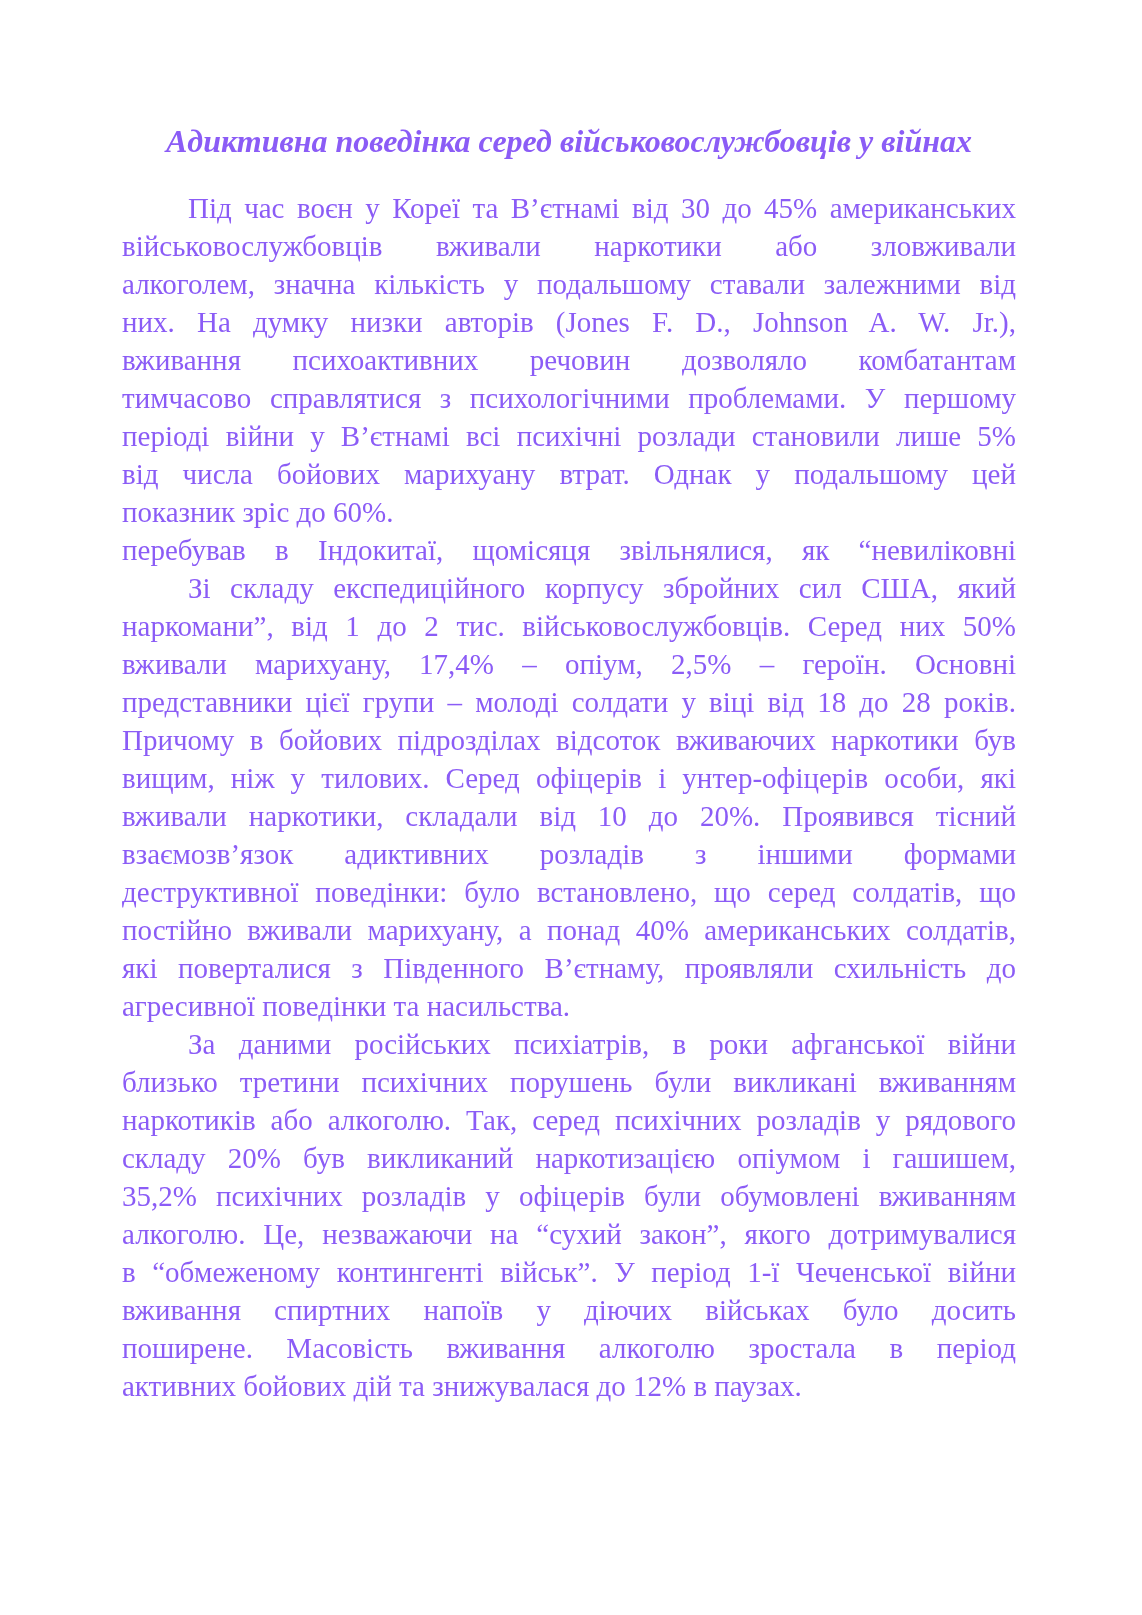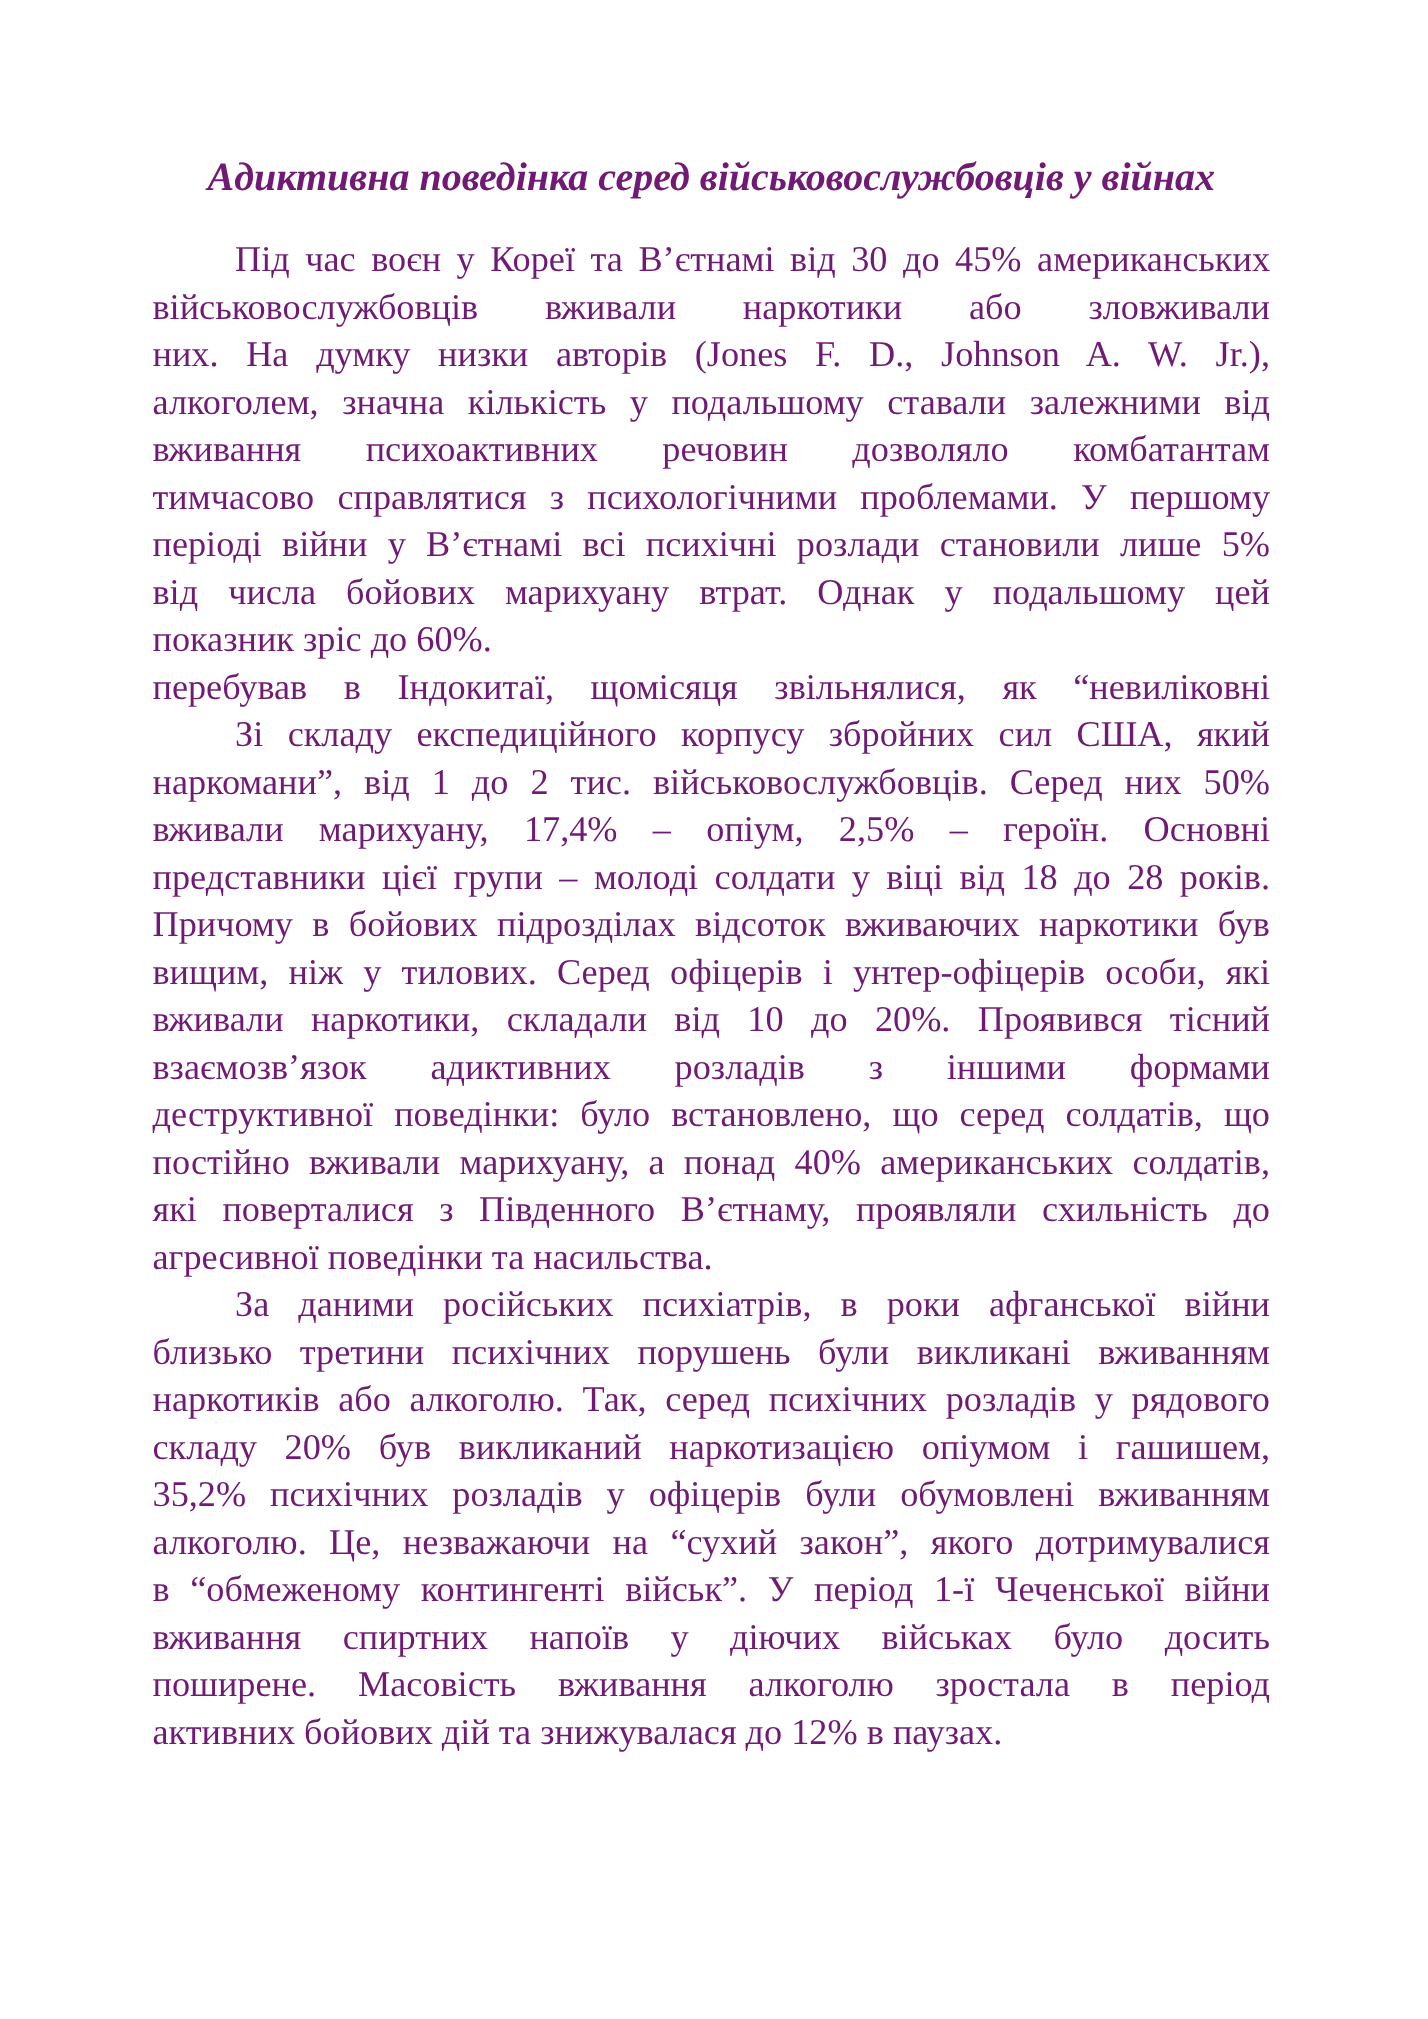--- a/index.html
+++ b/index.html
@@ -5,21 +5,21 @@
   html, body {
     margin: 0;
     padding: 0;
     background: #ffffff;
   }
   .page {
     position: relative;
     width: 1142px;
     height: 1615px;
     background: #ffffff;
-    color: #701a75;
+    color: #8b5cf6;
     font-family: "Liberation Serif", "DejaVu Serif", serif;
     overflow: hidden;
   }
   .doc-title {
     position: absolute;
     left: 122px;
     top: 121px;
     width: 894px;
     text-align: center;
     font-size: 32px;
@@ -66,22 +66,22 @@
 </head>
 <body>
 
 <div class="page">
   <div class="doc-title">Адиктивна поведінка серед військовослужбовців у війнах</div>
 
   <div class="body-text">
       <div class="para">
         <div class="line first">Під час воєн у Кореї та В’єтнамі від 30 до 45% американських</div>
         <div class="line">військовослужбовців вживали наркотики або зловживали</div>
+        <div class="line">алкоголем, значна кількість у подальшому ставали залежними від</div>
         <div class="line">них. На думку низки авторів (Jones F. D., Johnson A. W. Jr.),</div>
-        <div class="line">алкоголем, значна кількість у подальшому ставали залежними від</div>
         <div class="line">вживання психоактивних речовин дозволяло комбатантам</div>
         <div class="line">тимчасово справлятися з психологічними проблемами. У першому</div>
         <div class="line">періоді війни у В’єтнамі всі психічні розлади становили лише 5%</div>
         <div class="line">від числа бойових марихуану втрат. Однак у подальшому цей</div>
         <div class="line end">показник зріс до 60%.</div>
       </div>
       <div class="para">
         <div class="line">перебував в Індокитаї, щомісяця звільнялися, як “невиліковні</div>
         <div class="line first">Зі складу експедиційного корпусу збройних сил США, який</div>
         <div class="line">наркомани”, від 1 до 2 тис. військовослужбовців. Серед них 50%</div>

